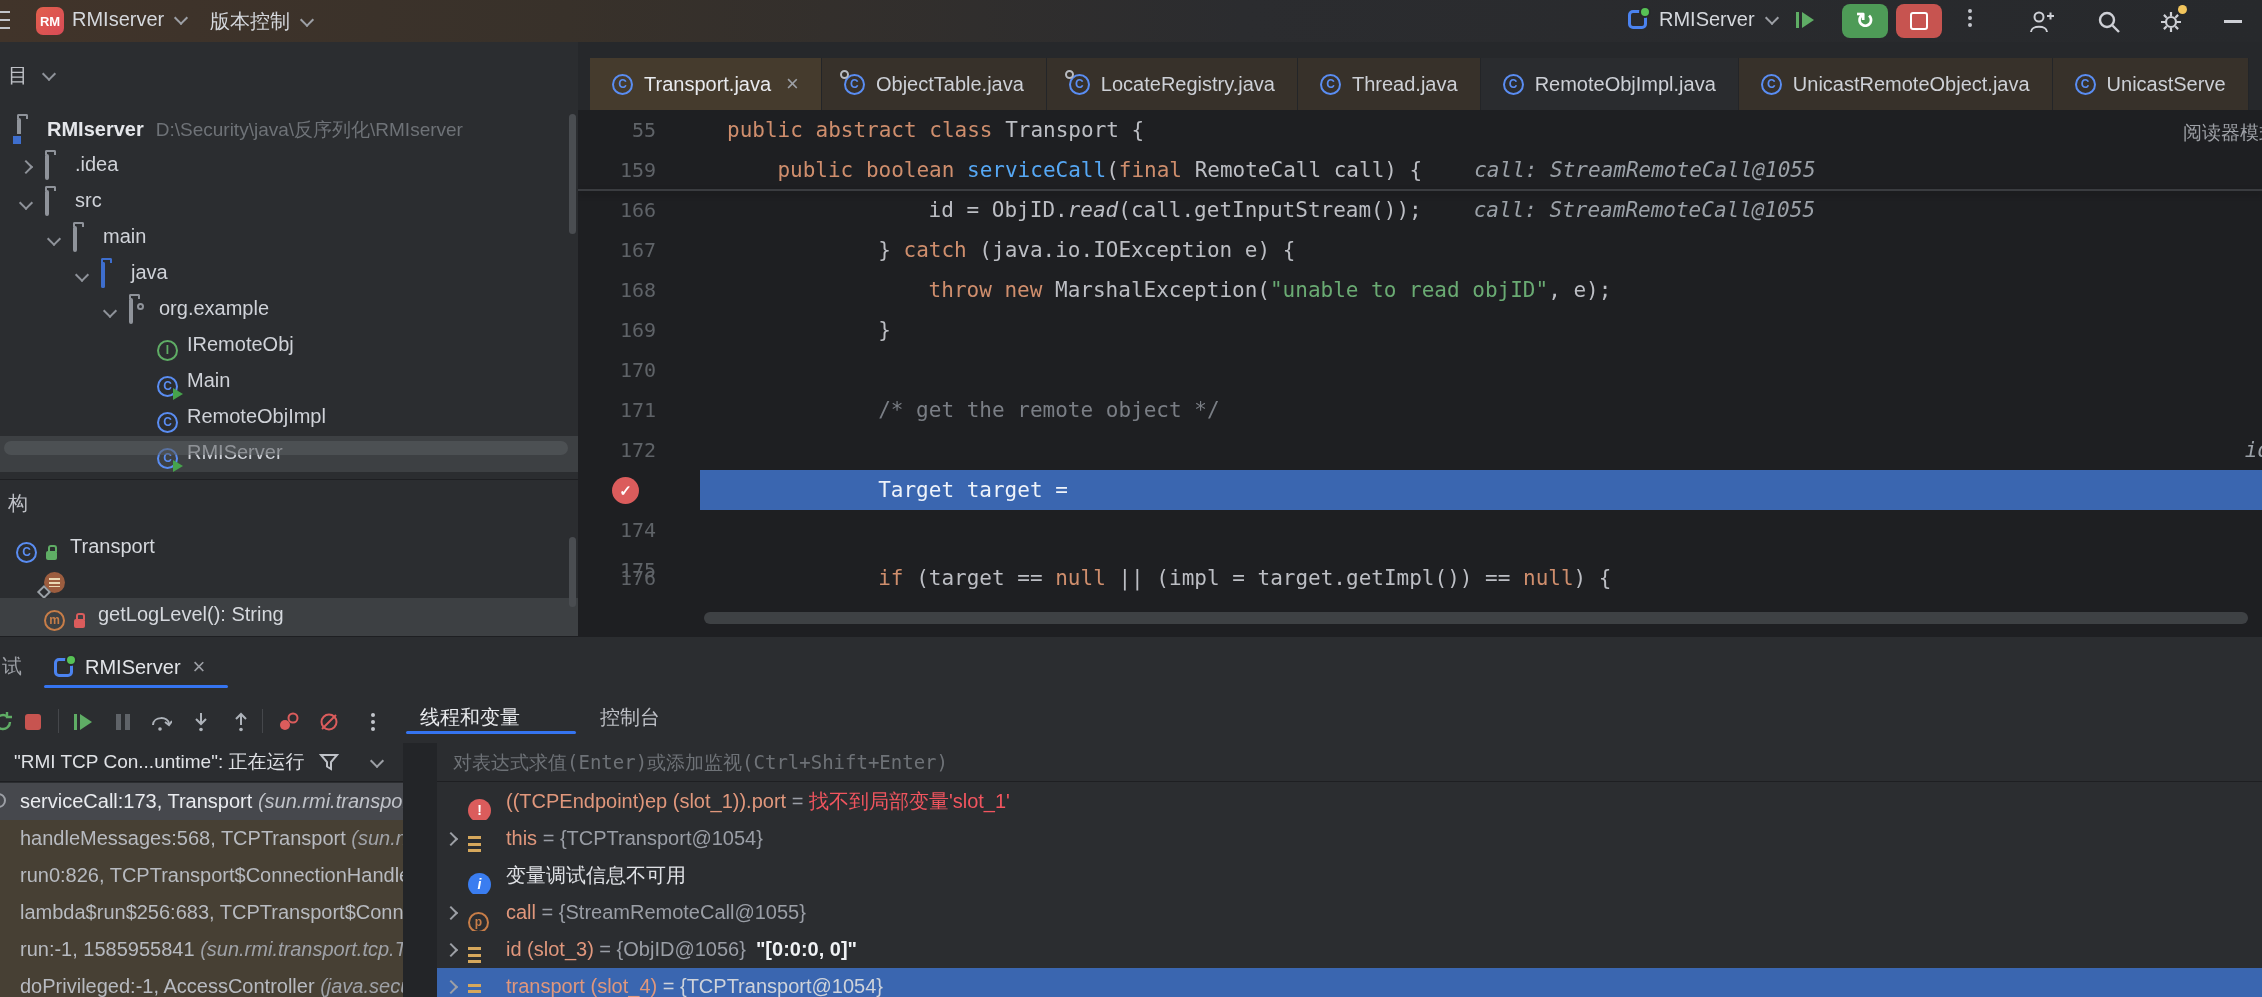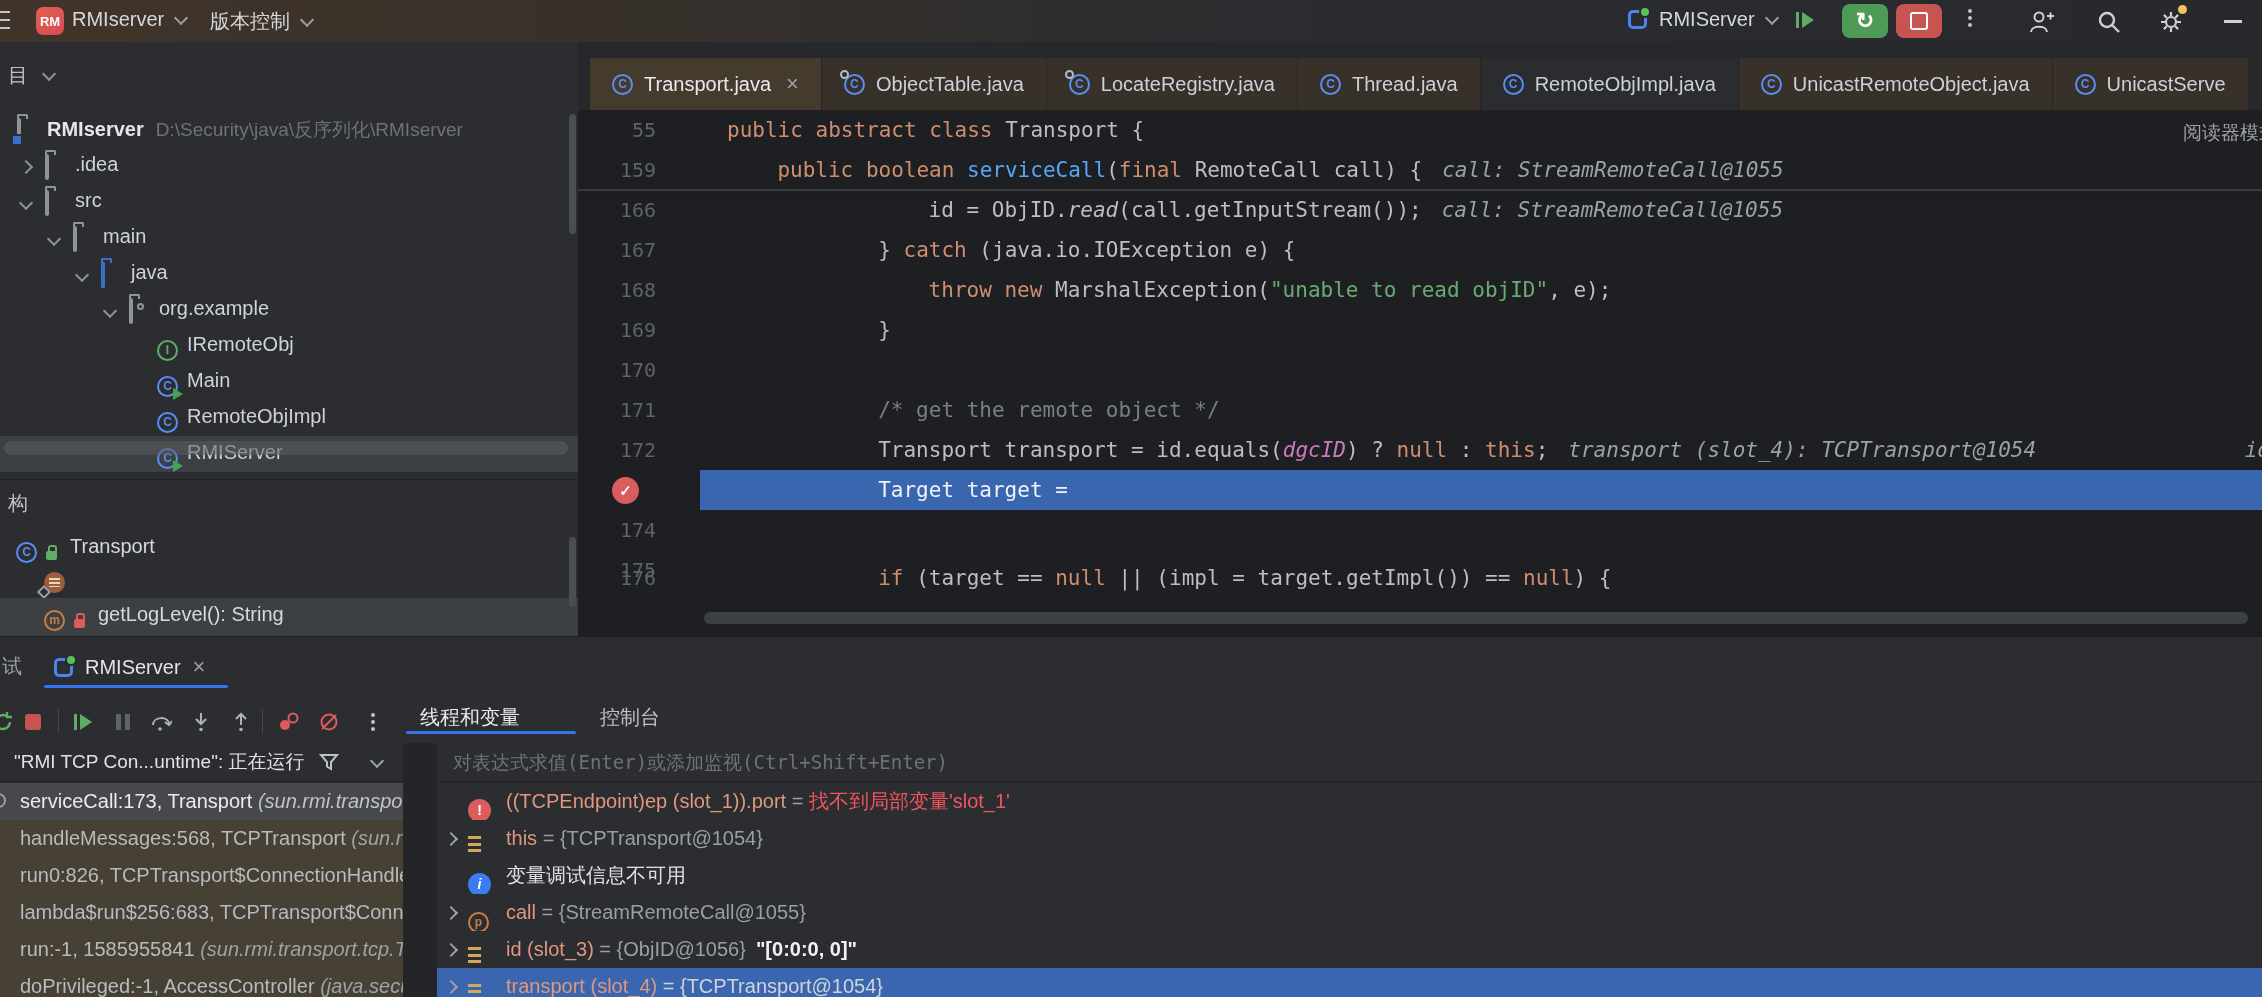--- a/index.html
+++ b/index.html
@@ -94,21 +94,21 @@
   .num{position:absolute;left:0;top:0;width:78px;text-align:right;color:#5f6368;font:20px/40px "DejaVu Sans Mono",monospace;}
   .codebody{position:absolute;top:0;}
   .tok-kw{color:#cf8e6d;}
   .tok-def{color:#bcbec4;}
   .tok-fn{color:#56a8f5;}
   .tok-call{color:#bcbec4;font-style:italic;}
   .tok-str{color:#6aab73;}
   .tok-cmt{color:#7a7e85;}
   .tok-fld{color:#c77dbb;font-style:italic;}
   .tok-cur{color:#eef3fa;}
-  .hint{color:#9ba1a8;font-style:italic;margin-left:20px;}
+  .hint{color:#9ba1a8;font-style:italic;margin-left:52px;}
   .hint2{position:absolute;right:-8px;margin:0;}
   .bp{position:absolute;left:34px;top:7px;width:27px;height:27px;background:#db5c5c;border-radius:50%;
       color:#fff;font:700 15px/27px "Liberation Sans",sans-serif;text-align:center;}
   #sticky-sep{position:absolute;left:0;right:0;top:147px;height:2px;background:#3a3c40;box-shadow:0 3px 6px rgba(0,0,0,.4);}
 
   
   #debug{position:absolute;left:0;top:636px;width:2262px;height:361px;background:#2b2d30;border-top:1px solid #1e1f22;overflow:hidden;}
   .dt-label{color:#9da0a6;font-size:20px;}
   #session-tab{position:absolute;left:54px;top:10px;height:40px;display:flex;align-items:center;gap:12px;color:#e2e4e8;font-size:20px;}
   #session-underline{position:absolute;left:44px;top:48px;width:184px;height:3px;background:#3574f0;border-radius:2px;}
@@ -343,21 +343,20 @@
         <div class="code-line" style="top: 308px;">
           <span class="num">170</span>
           <span class="codebody" style="left: 149px;"></span>
         </div>
         <div class="code-line" style="top: 348px;">
           <span class="num">171</span>
           <span class="codebody" style="left: 300.2px;"><span class="tok-cmt">/* get the remote object */</span></span>
         </div>
         <div class="code-line" style="top: 388px;">
           <span class="num">172</span>
-          <span class="codebody" style="left: 300.2px;"><span class="tok-def">Transport transport = id.equals(</span><span class="tok-fld">dgcID</span><span class="tok-def">) ? </span><span class="tok-kw">null </span><span class="tok-def">: </span><span class="tok-kw">this</span><span class="tok-def">;</span><span class="hint">transport (slot_4): TCPTransport@1054</span></span>
           <span class="hint hint2">id</span>
         </div>
         <div class="code-line" style="top: 428px;">
           <div class="execline"></div>
           <span class="bp">✓</span>
           <span class="codebody" style="left: 300.2px;"><span class="tok-cur">Target target =</span></span>
         </div>
         <div class="code-line" style="top: 468px;">
           <span class="num">174</span>
         </div>

